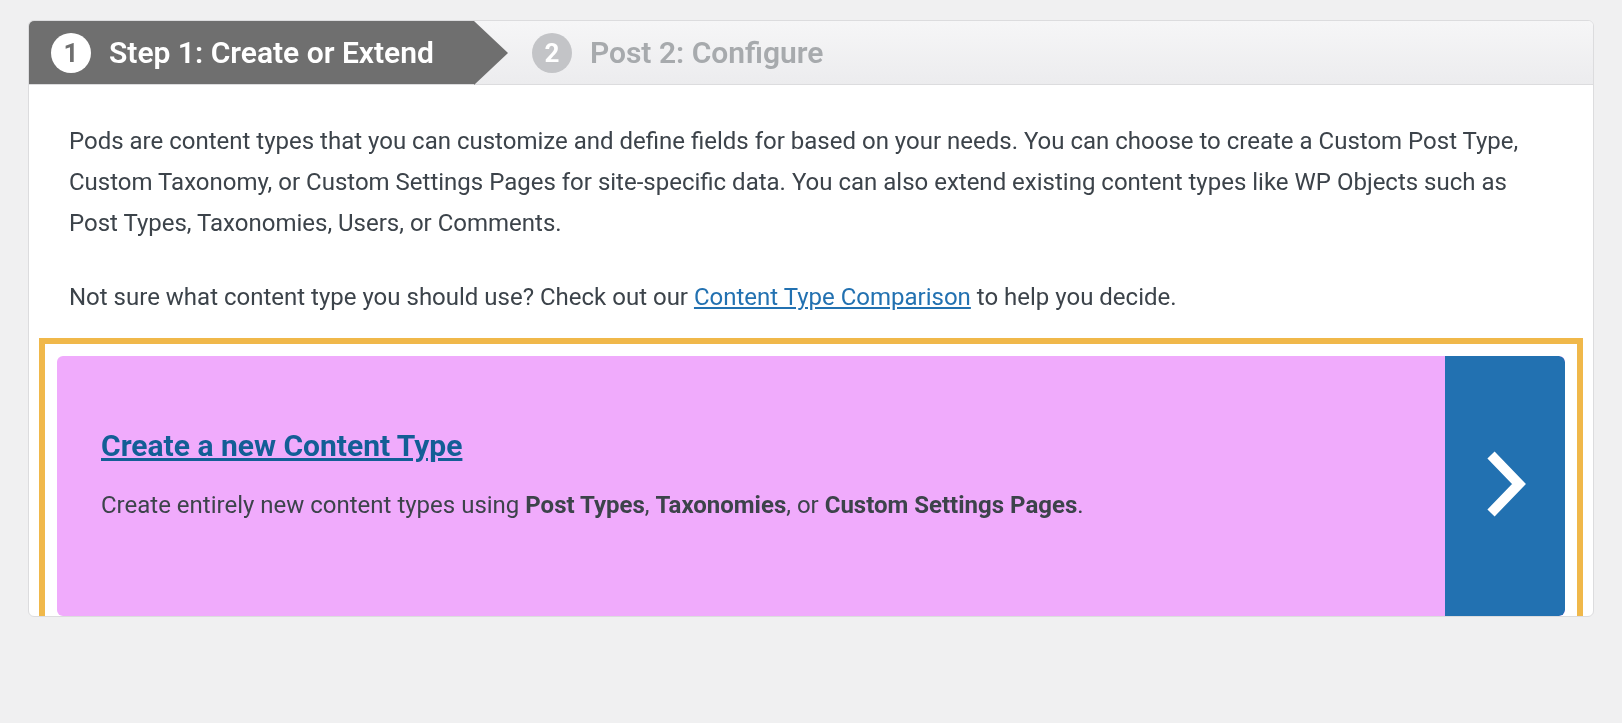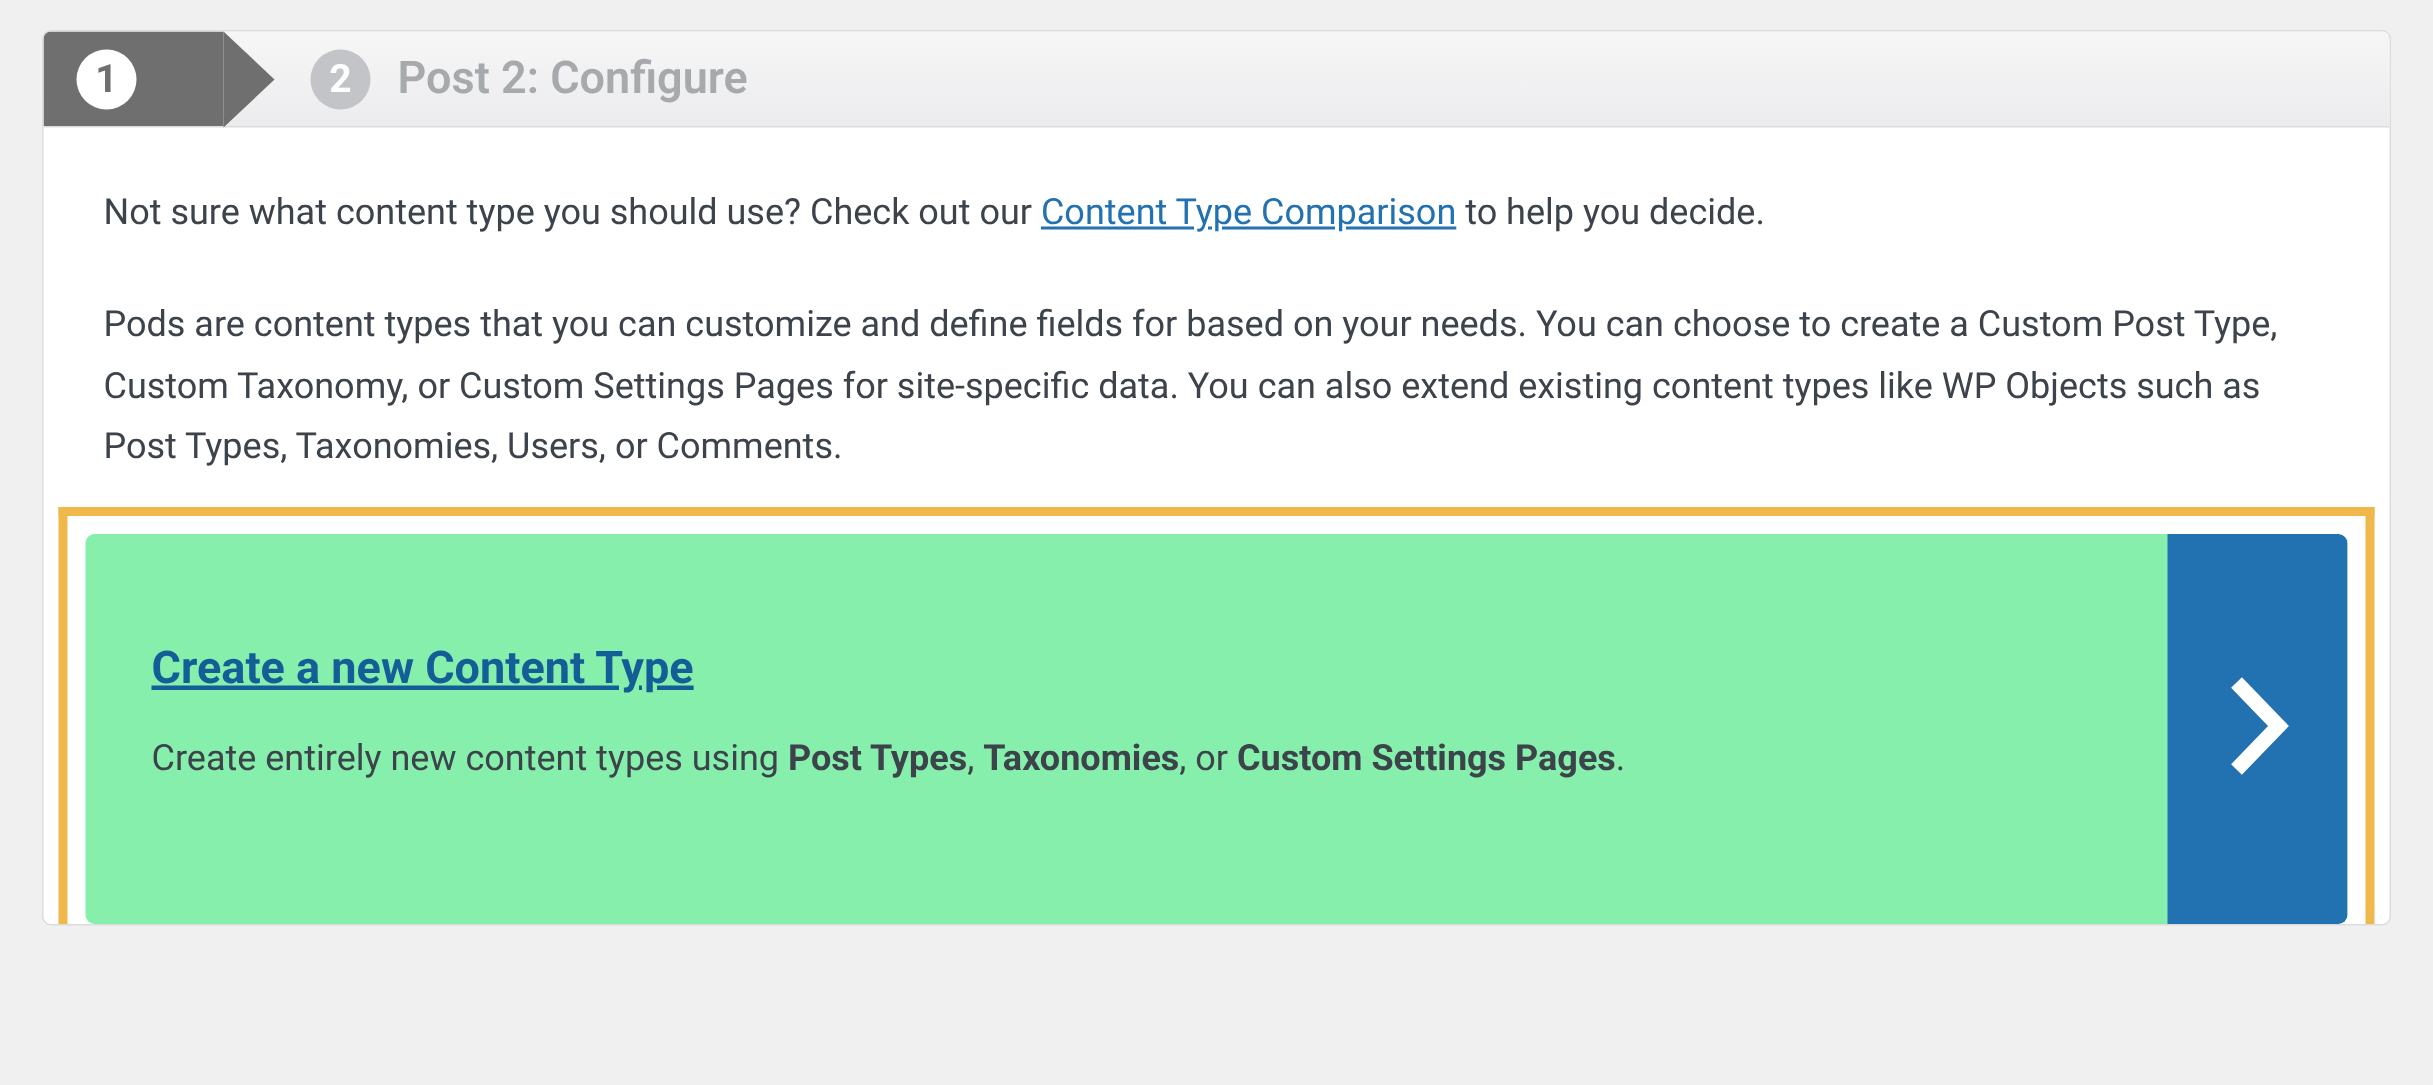--- a/index.html
+++ b/index.html
@@ -79,21 +79,21 @@
   }
 
   .highlight-wrap {
     margin: 0 10px;
     padding: 12px 12px 0 12px;
     border: 6px solid #f0b84a;
     border-bottom: none;
   }
   .option-card {
     display: flex;
-    background: #86efac;
+    background: #f0abfc;
     border-radius: 6px;
     overflow: hidden;
     min-height: 260px;
     justify-content: flex-end;
   }
   .option-text {
     flex: 1 1 auto;
     padding: 72px 44px 60px 44px;
   }
   .option-text h2 {
@@ -127,32 +127,33 @@
   }
 </style>
 </head>
 <body>
 
 <div class="wizard">
 
   <div class="wizard-head">
     <div class="step step1">
       <span class="step-num">1</span>
+      <span>Step 1: Create or Extend</span>
     </div>
     <div class="step step2">
       <span class="step-num">2</span>
       <span>Post 2: Configure</span>
     </div>
   </div>
 
   <div class="body-text">
+    <p>Pods are content types that you can customize and define fields for based on your needs. You can choose to create a Custom Post Type, Custom Taxonomy, or Custom Settings Pages for site-specific data. You can also extend existing content types like WP Objects such as Post Types, Taxonomies, Users, or Comments.</p>
     <p>
       <span>Not sure what content type you should use? Check out our </span><a href="#">Content Type Comparison</a><span> to help you decide.</span>
     </p>
-    <p>Pods are content types that you can customize and define fields for based on your needs. You can choose to create a Custom Post Type, Custom Taxonomy, or Custom Settings Pages for site-specific data. You can also extend existing content types like WP Objects such as Post Types, Taxonomies, Users, or Comments.</p>
   </div>
 
   <div class="highlight-wrap">
     <div class="option-card">
       <div class="option-text">
         <h2>
           <a href="#">Create a new Content Type</a>
         </h2>
         <p>
           <span>Create entirely new content types using </span><b>Post Types</b><span>, </span><b>Taxonomies</b><span>, or </span><b>Custom Settings Pages</b><span>.</span>

